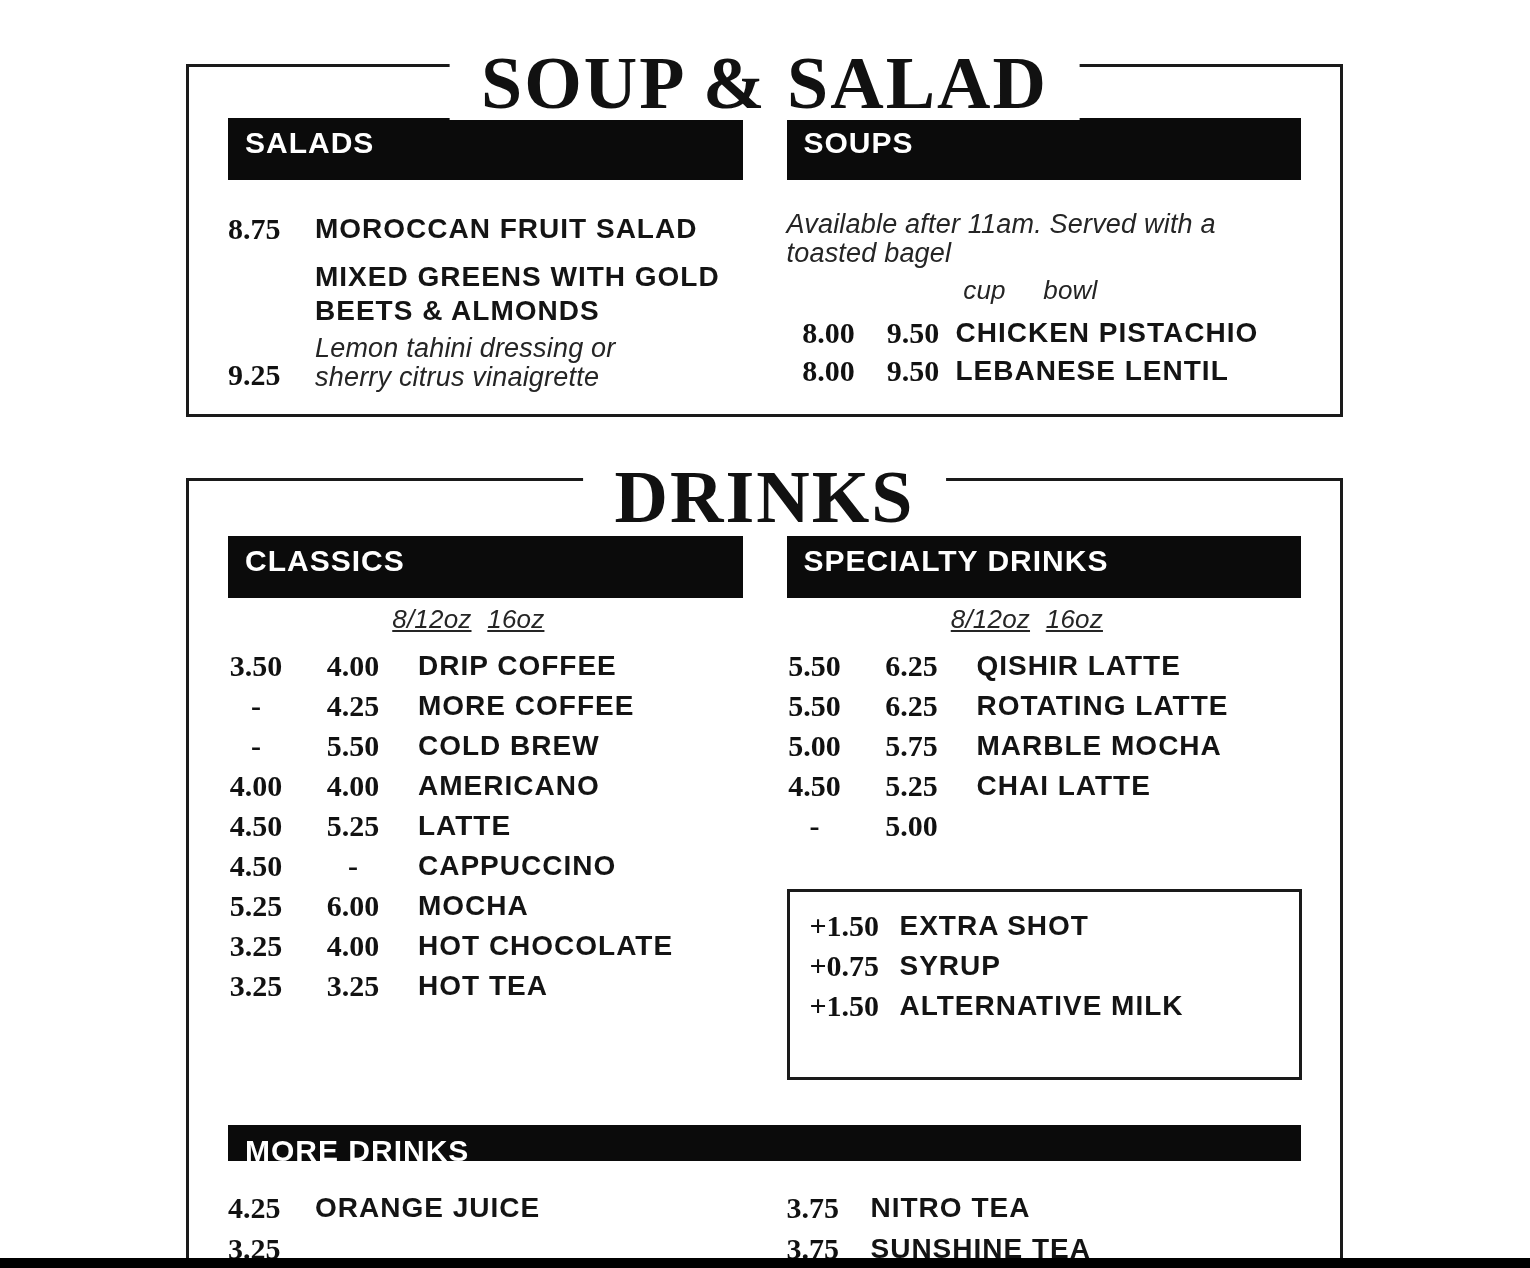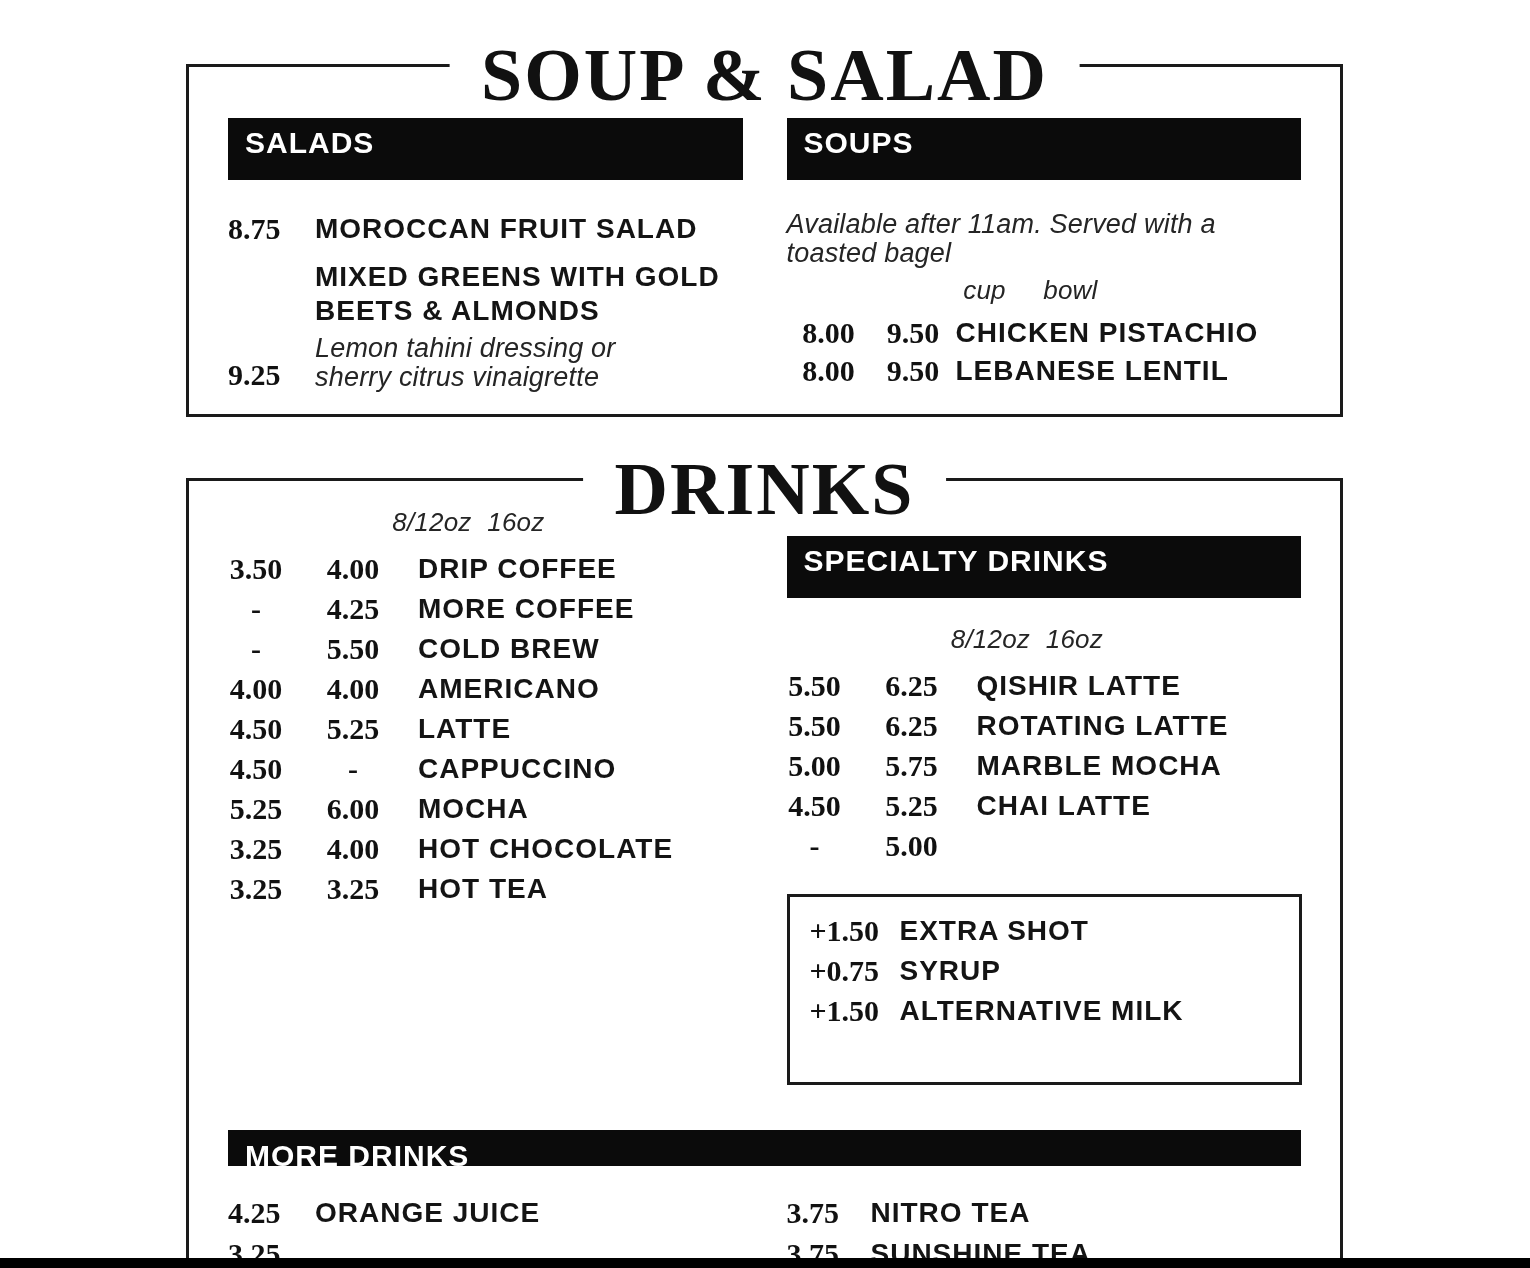--- a/index.html
+++ b/index.html
@@ -24,21 +24,21 @@
     left: 186px;
     width: 1157px;
     border: 3px solid #1a1a1a;
     box-sizing: border-box;
     background: #ffffff;
   }
   .box-soup { top: 64px; height: 353px; }
   .box-drinks { top: 478px; height: 822px; }
   .box-title {
     position: absolute;
-    top: 8px;
+    top: 16px;
     left: 50%;
     transform: translate(-50%, -50%);
     background: #ffffff;
     padding: 0 32px;
     white-space: nowrap;
     font-family: "Liberation Serif", "DejaVu Serif", serif;
     font-weight: 700;
     font-size: 74px;
     letter-spacing: 2px;
     color: #111111;
@@ -101,30 +101,30 @@
   .sizerow { display: flex; justify-content: center; }
   .sizerow span { display: block; }
   .soup-sizes { font-size: 26px; line-height: 28px; }
   .soup-sizes .s1 { width: 84px; padding-left: 4px; box-sizing: border-box; }
   .soup-sizes .s2 { width: 85px; }
   .soup-rows { margin-top: 10px; }
   .soup-row { display: flex; height: 38px; line-height: 38px; text-align: center; }
   .soup-row .c1 { width: 84px; flex: none; }
   .soup-row .c2 { width: 85px; flex: none; }
   
-  .drink-sizes { margin-top: 26px; font-size: 26px; line-height: 30px; }
+  .drink-sizes { margin-top: 6px; font-size: 26px; line-height: 30px; text-decoration: underline; }
   .drink-sizes .s1 { width: 97px; padding-left: 2px; box-sizing: border-box; }
   .drink-sizes .s2 { width: 93px; }
   .drink-rows { margin-top: 12px; }
   .drink-row { display: flex; height: 40px; line-height: 40px; }
   .drink-row .c1 { width: 97px; flex: none; }
   .drink-row .c2 { width: 93px; flex: none; }
   .pv { display: inline-block; min-width: 56px; text-align: center; }
   .addons {
-    margin-top: 28px;
+    margin-top: 43px;
     border: 3px solid #1a1a1a;
     box-sizing: border-box;
     width: 515px;
     height: 191px;
     padding: 14px 4px 0 20px;
   }
   .addon-row { display: flex; height: 40px; line-height: 40px; }
   .addon-row .c1 { width: 90px; flex: none; }
   .bar-more {
     margin: 45px 39px 0 39px;
@@ -200,20 +200,21 @@
       </div>
 
     </div>
   </section>
 
   <section class="menu-box box-drinks">
     <div class="box-title">DRINKS</div>
     <div class="cols">
 
       <div class="col">
+        <div class="bar">CLASSICS</div>
         <div class="sizerow drink-sizes it">
           <span class="s1">8/12oz</span>
           <span class="s2">16oz</span>
         </div>
         <div class="drink-rows">
           <div class="drink-row">
             <span class="c1 pr"><span class="pv">3.50</span></span>
             <span class="c2 pr"><span class="pv">4.00</span></span>
             <span class="nm">DRIP COFFEE</span>
           </div>

